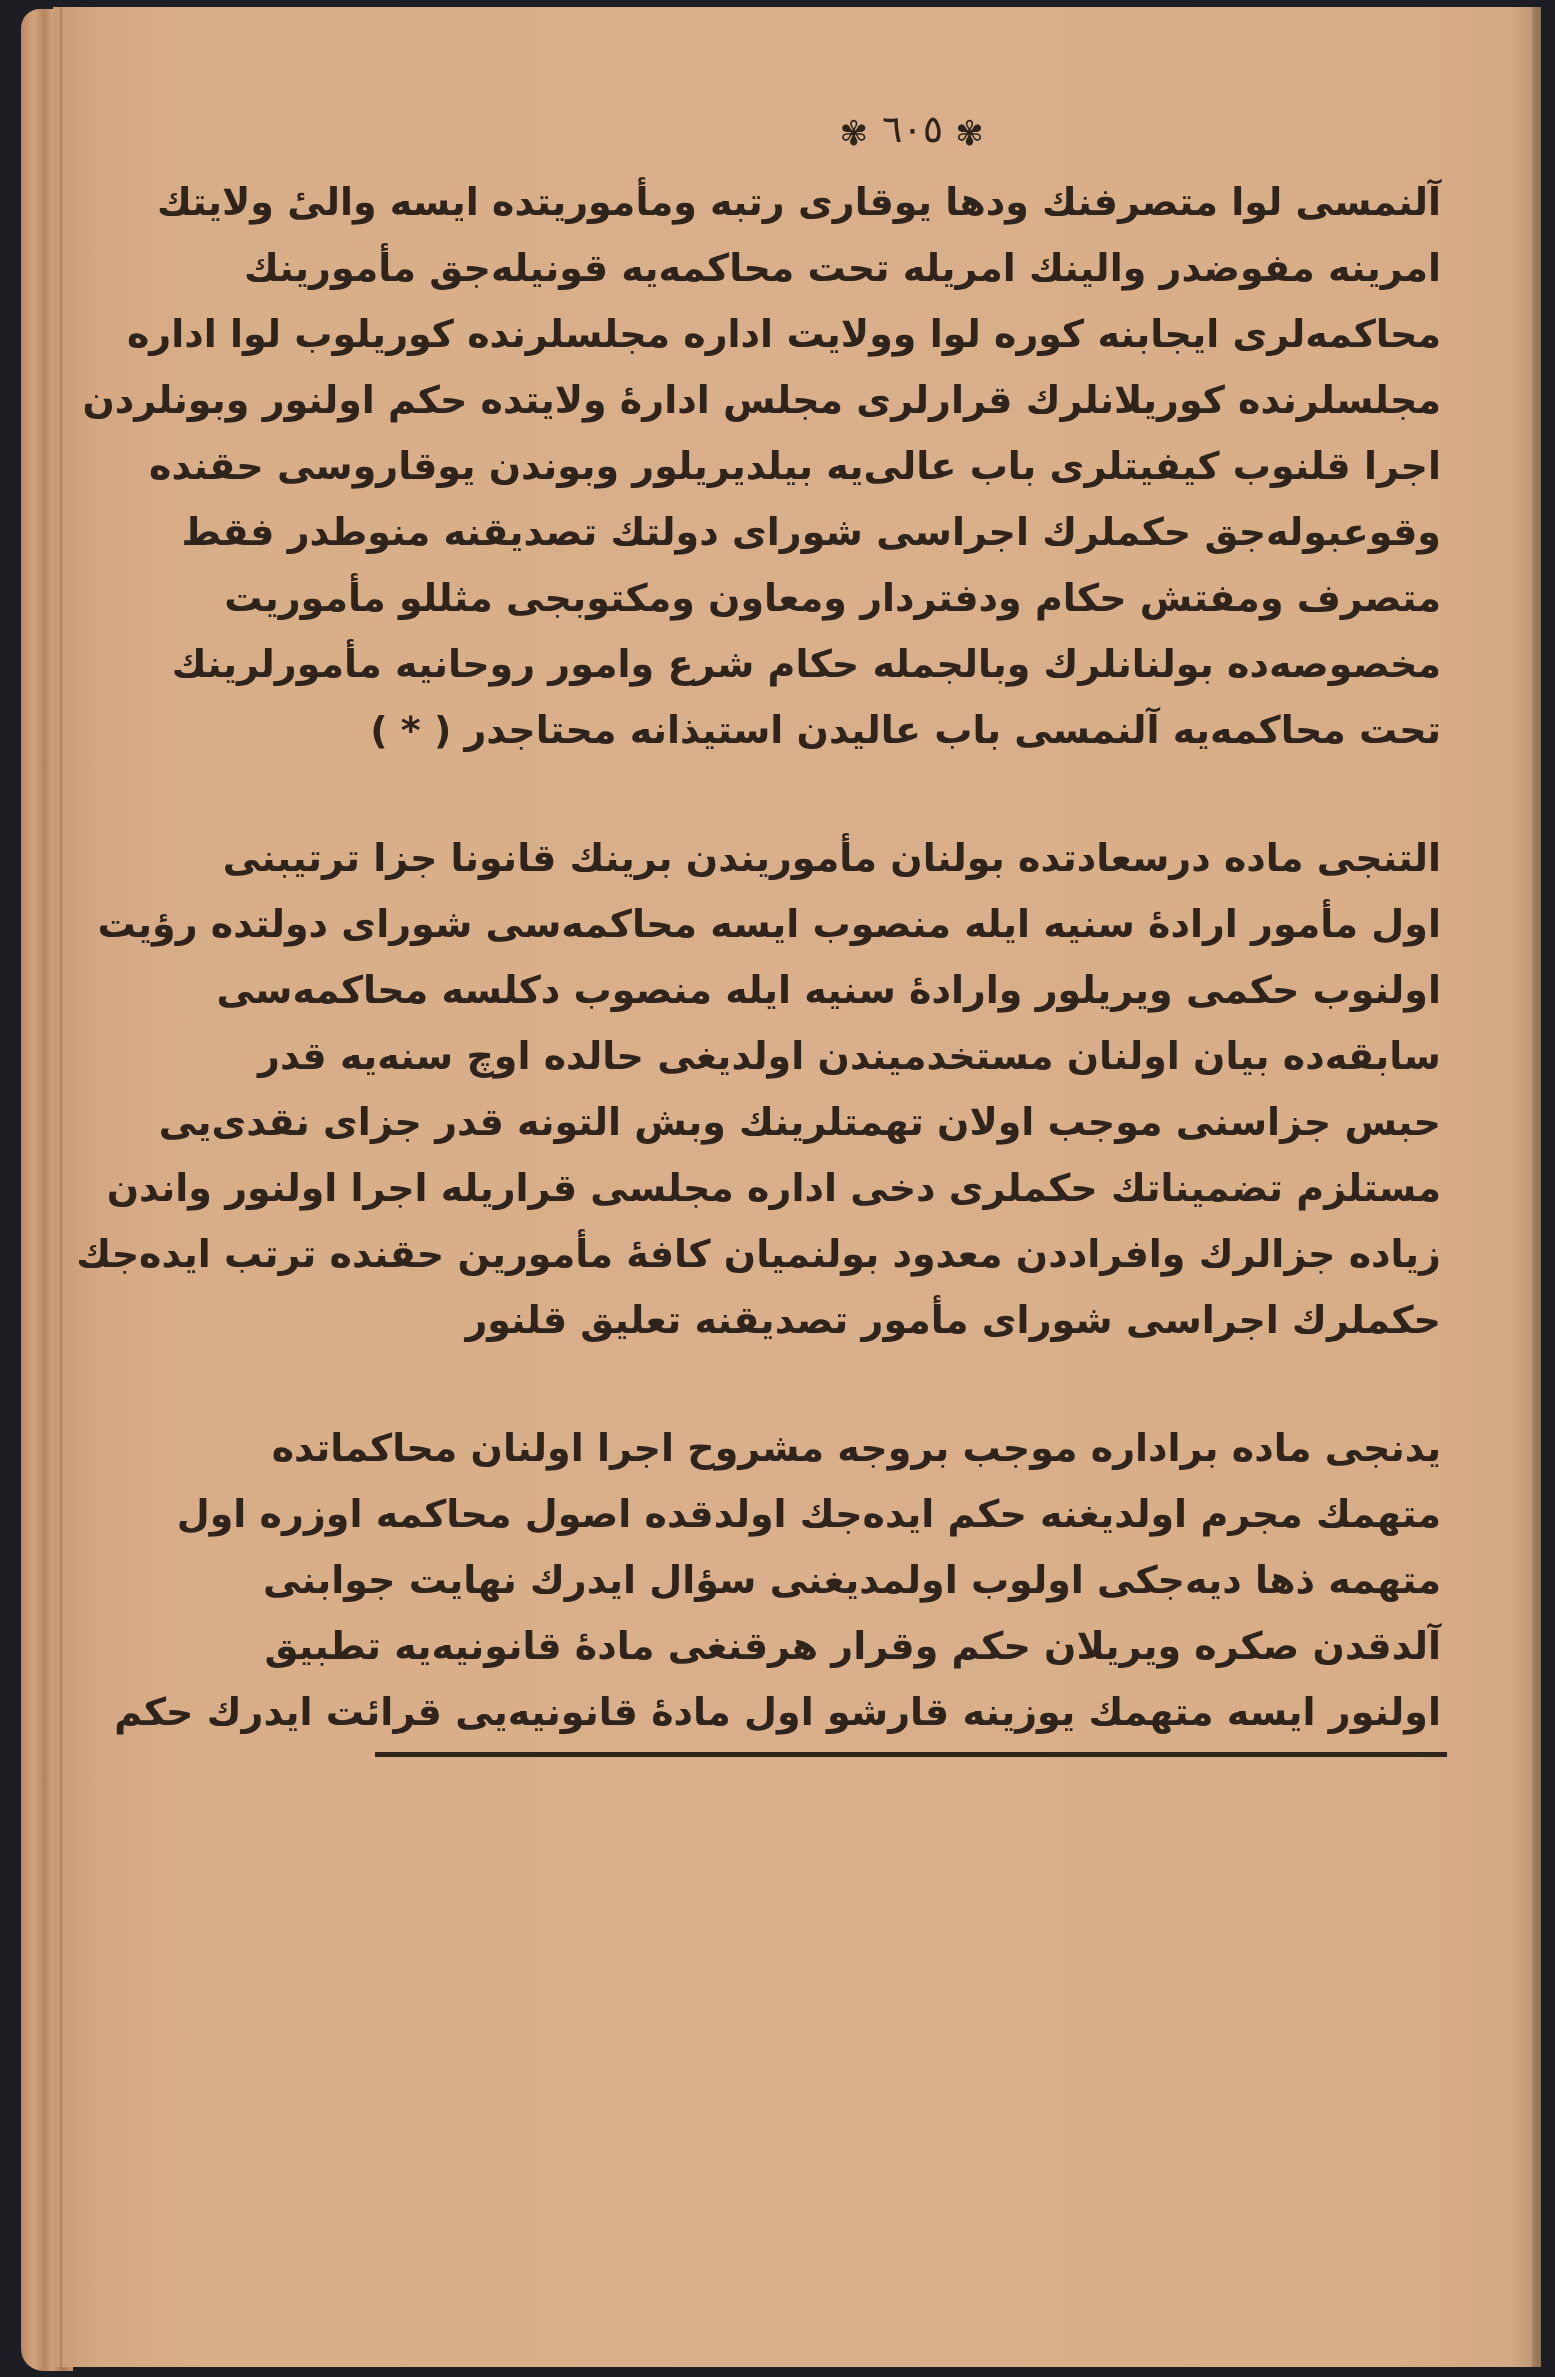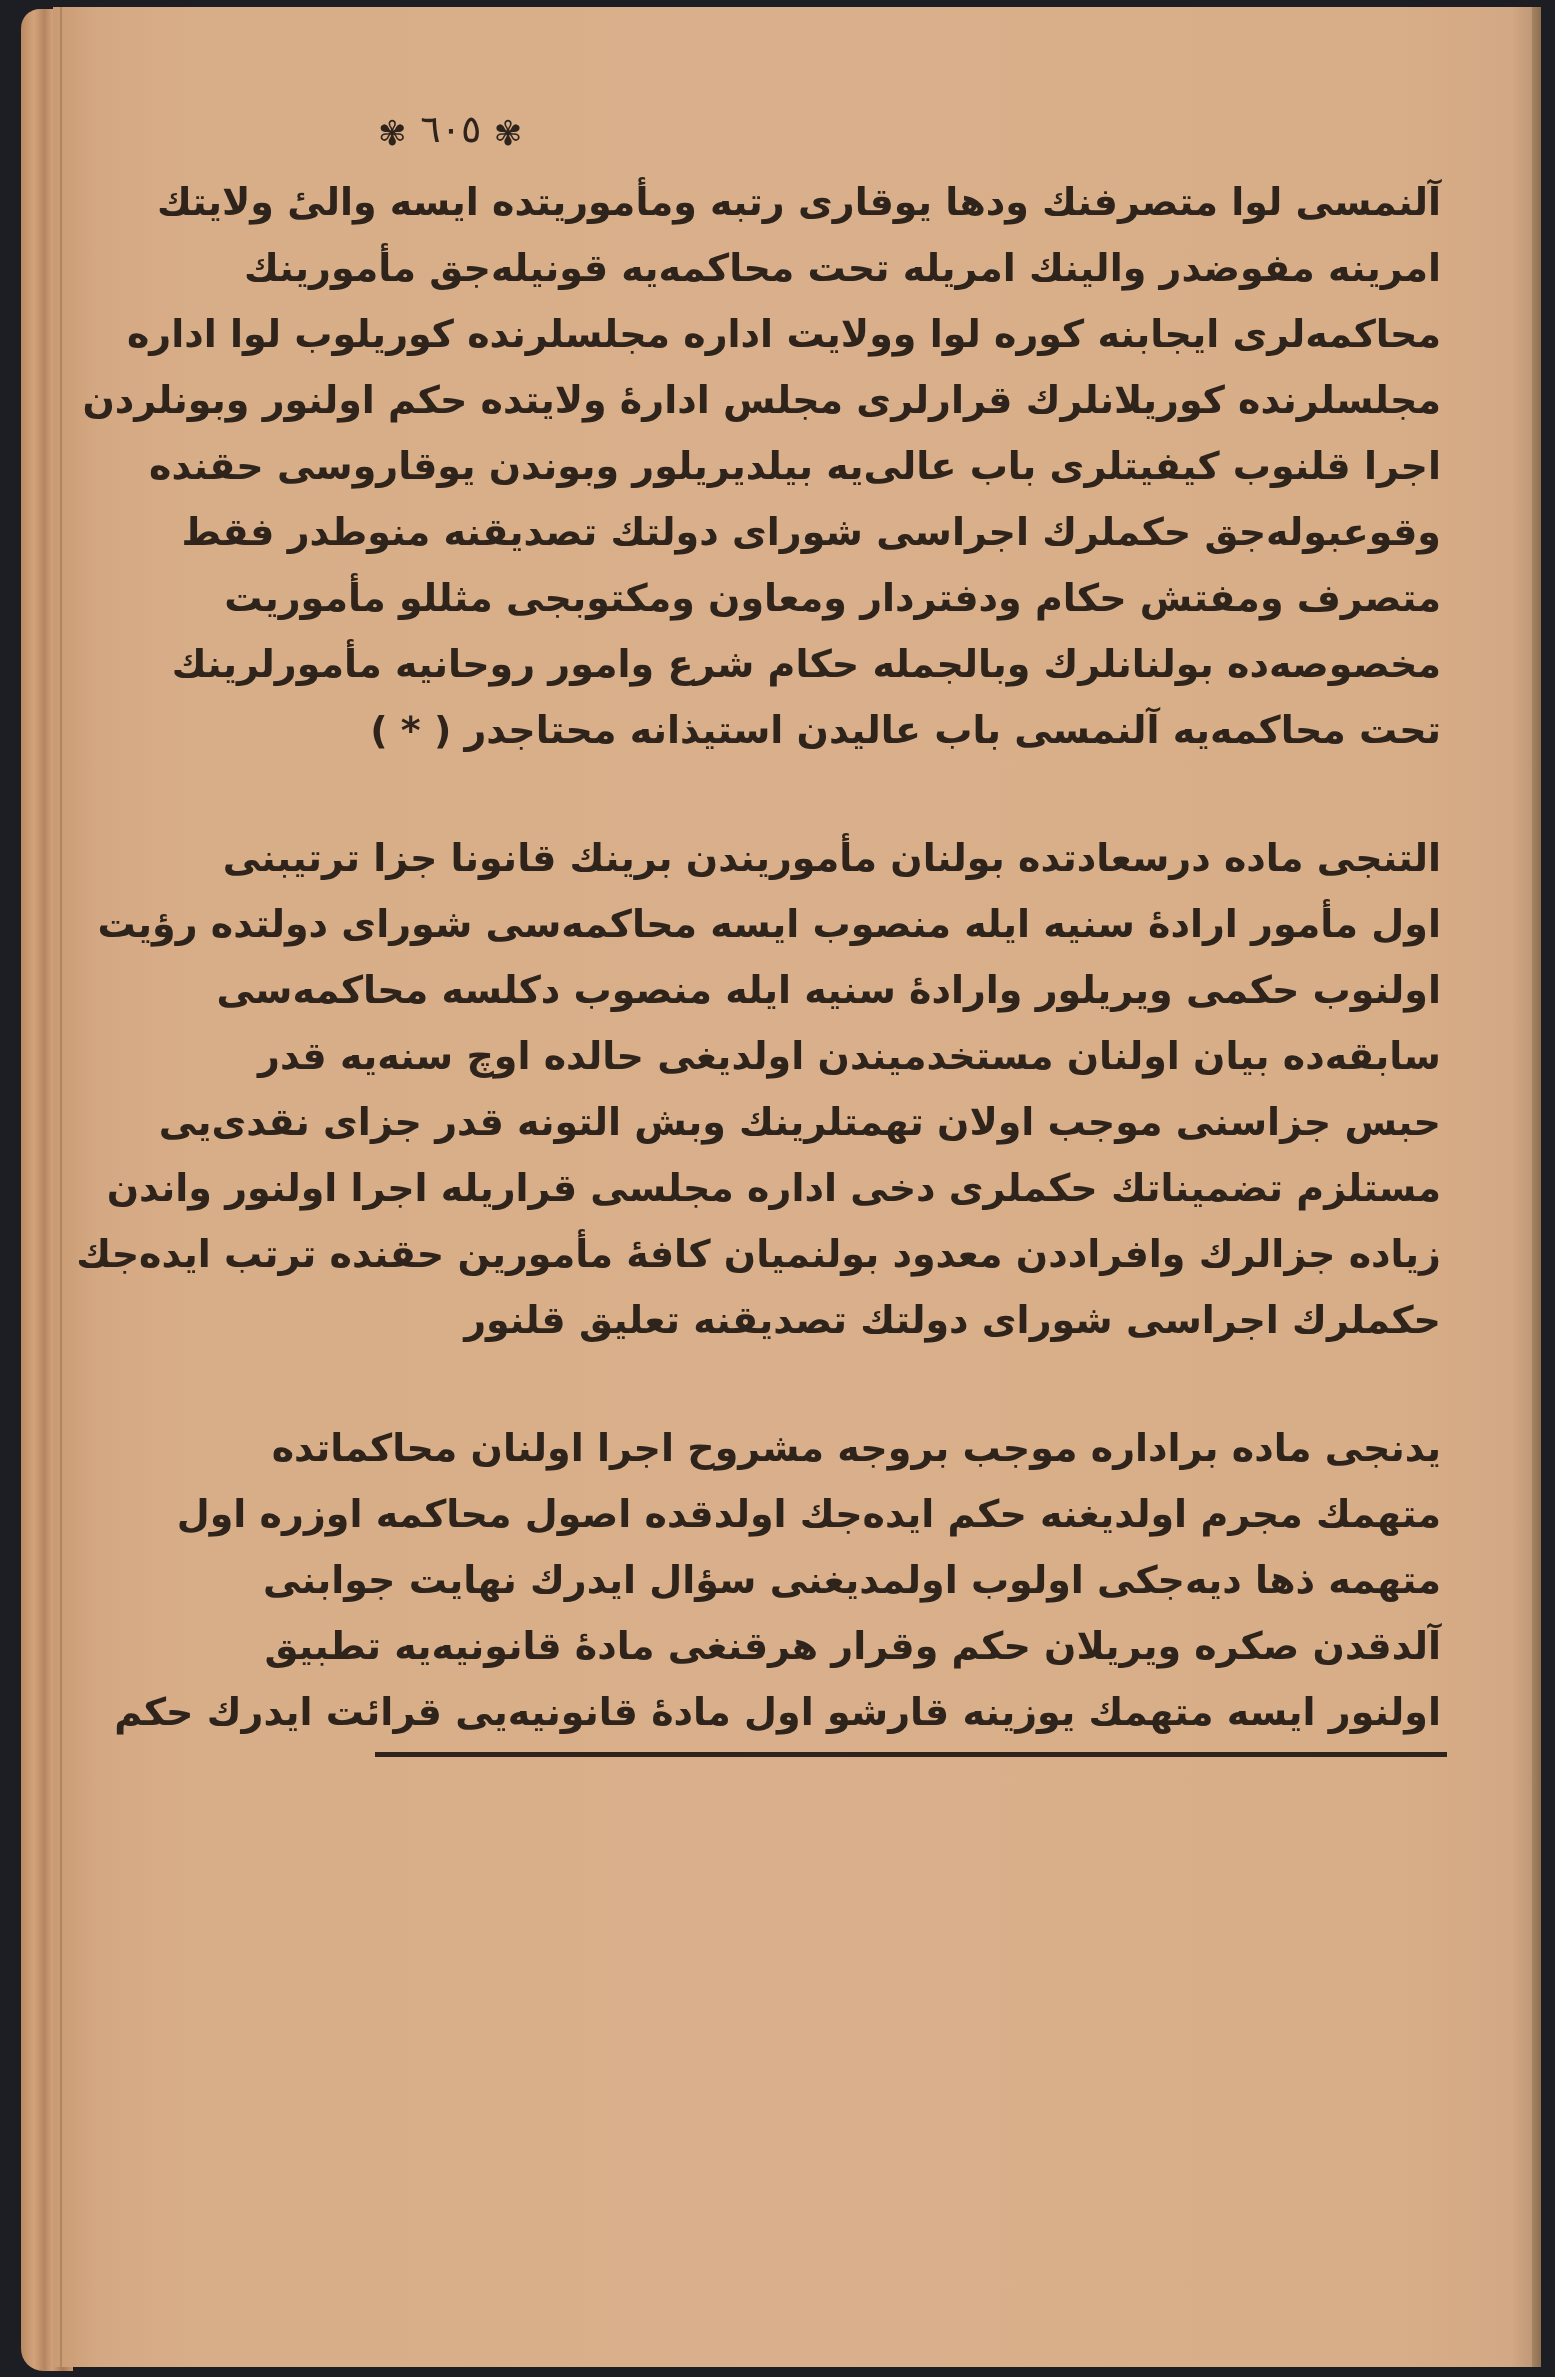--- a/index.html
+++ b/index.html
@@ -53,21 +53,21 @@
   }
   .text-block {
     position: absolute;
     left: 378px;
     top: 103px;
     width: 1069px;
     direction: rtl;
     color: #2e241c;
   }
   .page-header {
-    text-align: left;
+    text-align: center;
     font-size: 38px;
     line-height: 52px;
     height: 60px;
     direction: rtl;
     color: #2e241c;
     letter-spacing: 1.7px;
   }
   .page-header .orn {
     font-size: 34px;
     display: inline-block;
@@ -135,21 +135,21 @@
   <div class="gap"></div>
 
   <div class="para">
     <span class="line">التنجی ماده درسعادتده بولنان مأموریندن برینك قانونا جزا ترتیبنی</span>
     <span class="line">اول مأمور ارادهٔ سنیه ایله منصوب ایسه محاکمه‌سی شورای دولتده رؤیت</span>
     <span class="line">اولنوب حکمی ویریلور وارادهٔ سنیه ایله منصوب دکلسه محاکمه‌سی</span>
     <span class="line">سابقه‌ده بیان اولنان مستخدمیندن اولدیغی حالده اوچ سنه‌یه قدر</span>
     <span class="line">حبس جزاسنی موجب اولان تهمتلرینك وبش التونه قدر جزای نقدی‌یی</span>
     <span class="line">مستلزم تضمیناتك حکملری دخی اداره مجلسی قراریله اجرا اولنور واندن</span>
     <span class="line">زیاده جزالرك وافراددن معدود بولنمیان کافهٔ مأمورین حقنده ترتب ایده‌جك</span>
-    <span class="line last">حکملرك اجراسی شورای دولتك تصدیقنه تعلیق قلنور</span>
+    <span class="line last">حکملرك اجراسی شورای مأمور تصدیقنه تعلیق قلنور</span>
   </div>
 
   <div class="gap"></div>
 
   <div class="para">
     <span class="line">یدنجی ماده براداره موجب بروجه مشروح اجرا اولنان محاکماتده</span>
     <span class="line">متهمك مجرم اولدیغنه حکم ایده‌جك اولدقده اصول محاکمه اوزره اول</span>
     <span class="line">متهمه ذها دیه‌جکی اولوب اولمدیغنی سؤال ایدرك نهایت جوابنی</span>
     <span class="line">آلدقدن صکره ویریلان حکم وقرار هرقنغی مادهٔ قانونیه‌یه تطبیق</span>
     <span class="line">اولنور ایسه متهمك یوزینه قارشو اول مادهٔ قانونیه‌یی قرائت ایدرك حکم</span>

